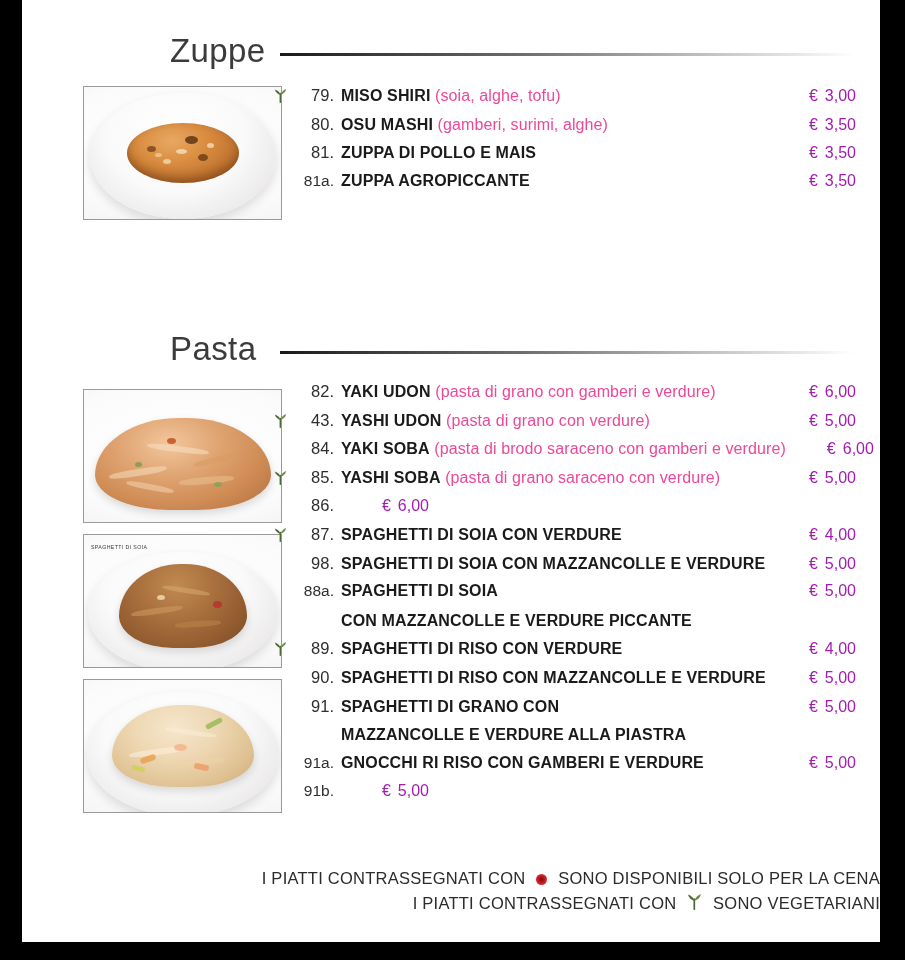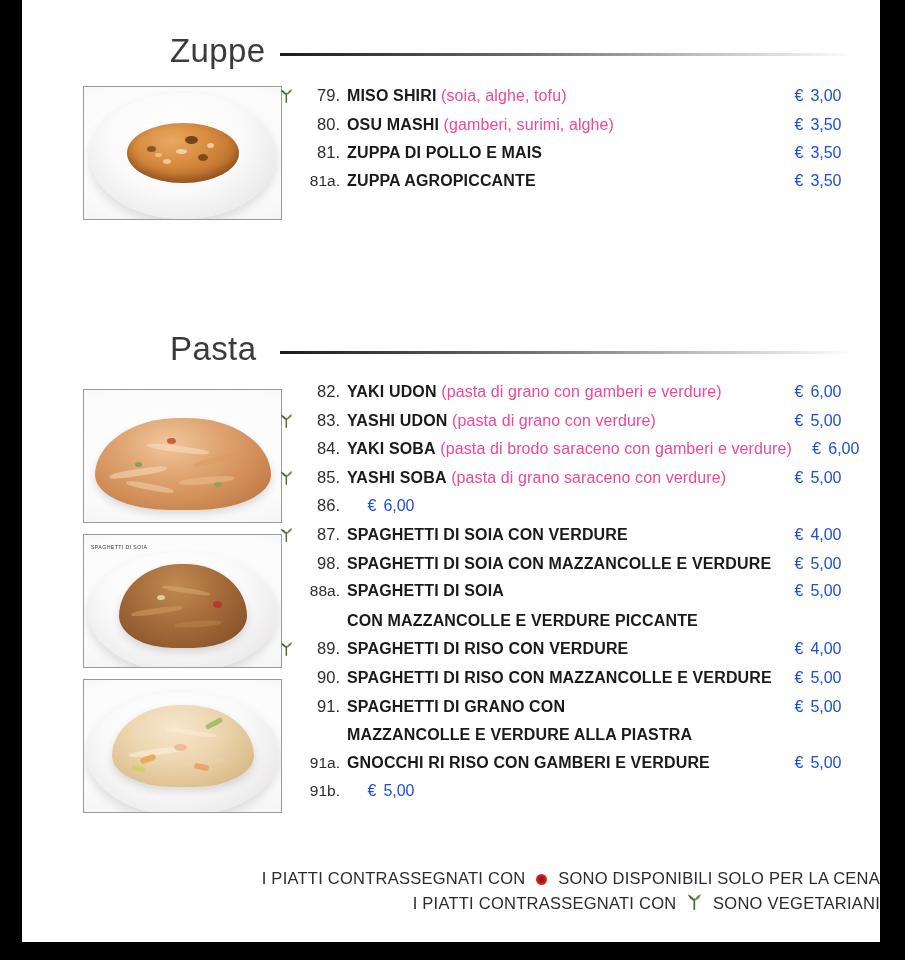--- a/index.html
+++ b/index.html
@@ -117,21 +117,21 @@
     letter-spacing: 0.3px;
     color: #3a3a3a;
     font-family: "Liberation Sans", sans-serif;
     transform: scale(1.25);
     transform-origin: left top;
   }
 
   
   .menu-list {
     position: absolute;
-    left: 274px;
+    left: 268px;
     width: 566px;
   }
   .menu-row {
     position: relative;
     display: flex;
     align-items: baseline;
     min-height: 28.6px;
   }
   .veg-slot {
     position: absolute;
@@ -162,23 +162,23 @@
     font-weight: 700;
     letter-spacing: 0.15px;
   }
   .paren {
     font-weight: 400;
     color: #ec4899;
     letter-spacing: 0.1px;
   }
   .price {
     flex: 0 0 88px;
-    text-align: center;
+    text-align: right;
     font-size: 16px;
-    color: #1d4ed8;
+    color: #a21caf;
     white-space: nowrap;
     font-family: "Liberation Sans", sans-serif;
   }
   .price .eur { margin-right: 7px; }
   .row-cont .num { visibility: hidden; }
 
   
   #legend {
     position: absolute;
     left: 0;
@@ -318,21 +318,21 @@
         <span class="num">82.</span>
         <span class="desc"><span class="name">YAKI UDON</span><span class="paren"> (pasta di grano con gamberi e verdure)</span></span>
         <span class="price"><span class="eur">€</span><span>6,00</span></span>
       </div>
       <div class="menu-row">
         <span class="veg-slot"><svg width="13" height="15" viewBox="0 0 15 17">
             <path d="M7.3 16.2 L7.3 6.2" stroke="#4c6b33" stroke-width="1.7" fill="none" stroke-linecap="round"></path>
             <path d="M7.4 7.4 C 6.4 4.6, 3.6 2.4, 0.9 1.6 C 2.0 5.0, 4.3 7.2, 7.4 8.0 Z" fill="#4c6b33"></path>
             <path d="M7.7 7.0 C 8.7 4.4, 11.3 2.0, 14.0 1.1 C 13.2 4.8, 10.7 7.0, 7.7 7.8 Z" fill="#6d8c4a"></path>
           </svg></span>
-        <span class="num">83.</span>
+        <span class="num">43.</span>
         <span class="desc"><span class="name">YASHI UDON</span><span class="paren"> (pasta di grano con verdure)</span></span>
         <span class="price"><span class="eur">€</span><span>5,00</span></span>
       </div>
       <div class="menu-row">
         <span class="num">84.</span>
         <span class="desc"><span class="name">YAKI SOBA</span><span class="paren"> (pasta di brodo saraceno con gamberi e verdure)</span></span>
         <span class="price"><span class="eur">€</span><span>6,00</span></span>
       </div>
       <div class="menu-row">
         <span class="veg-slot"><svg width="13" height="15" viewBox="0 0 15 17">

